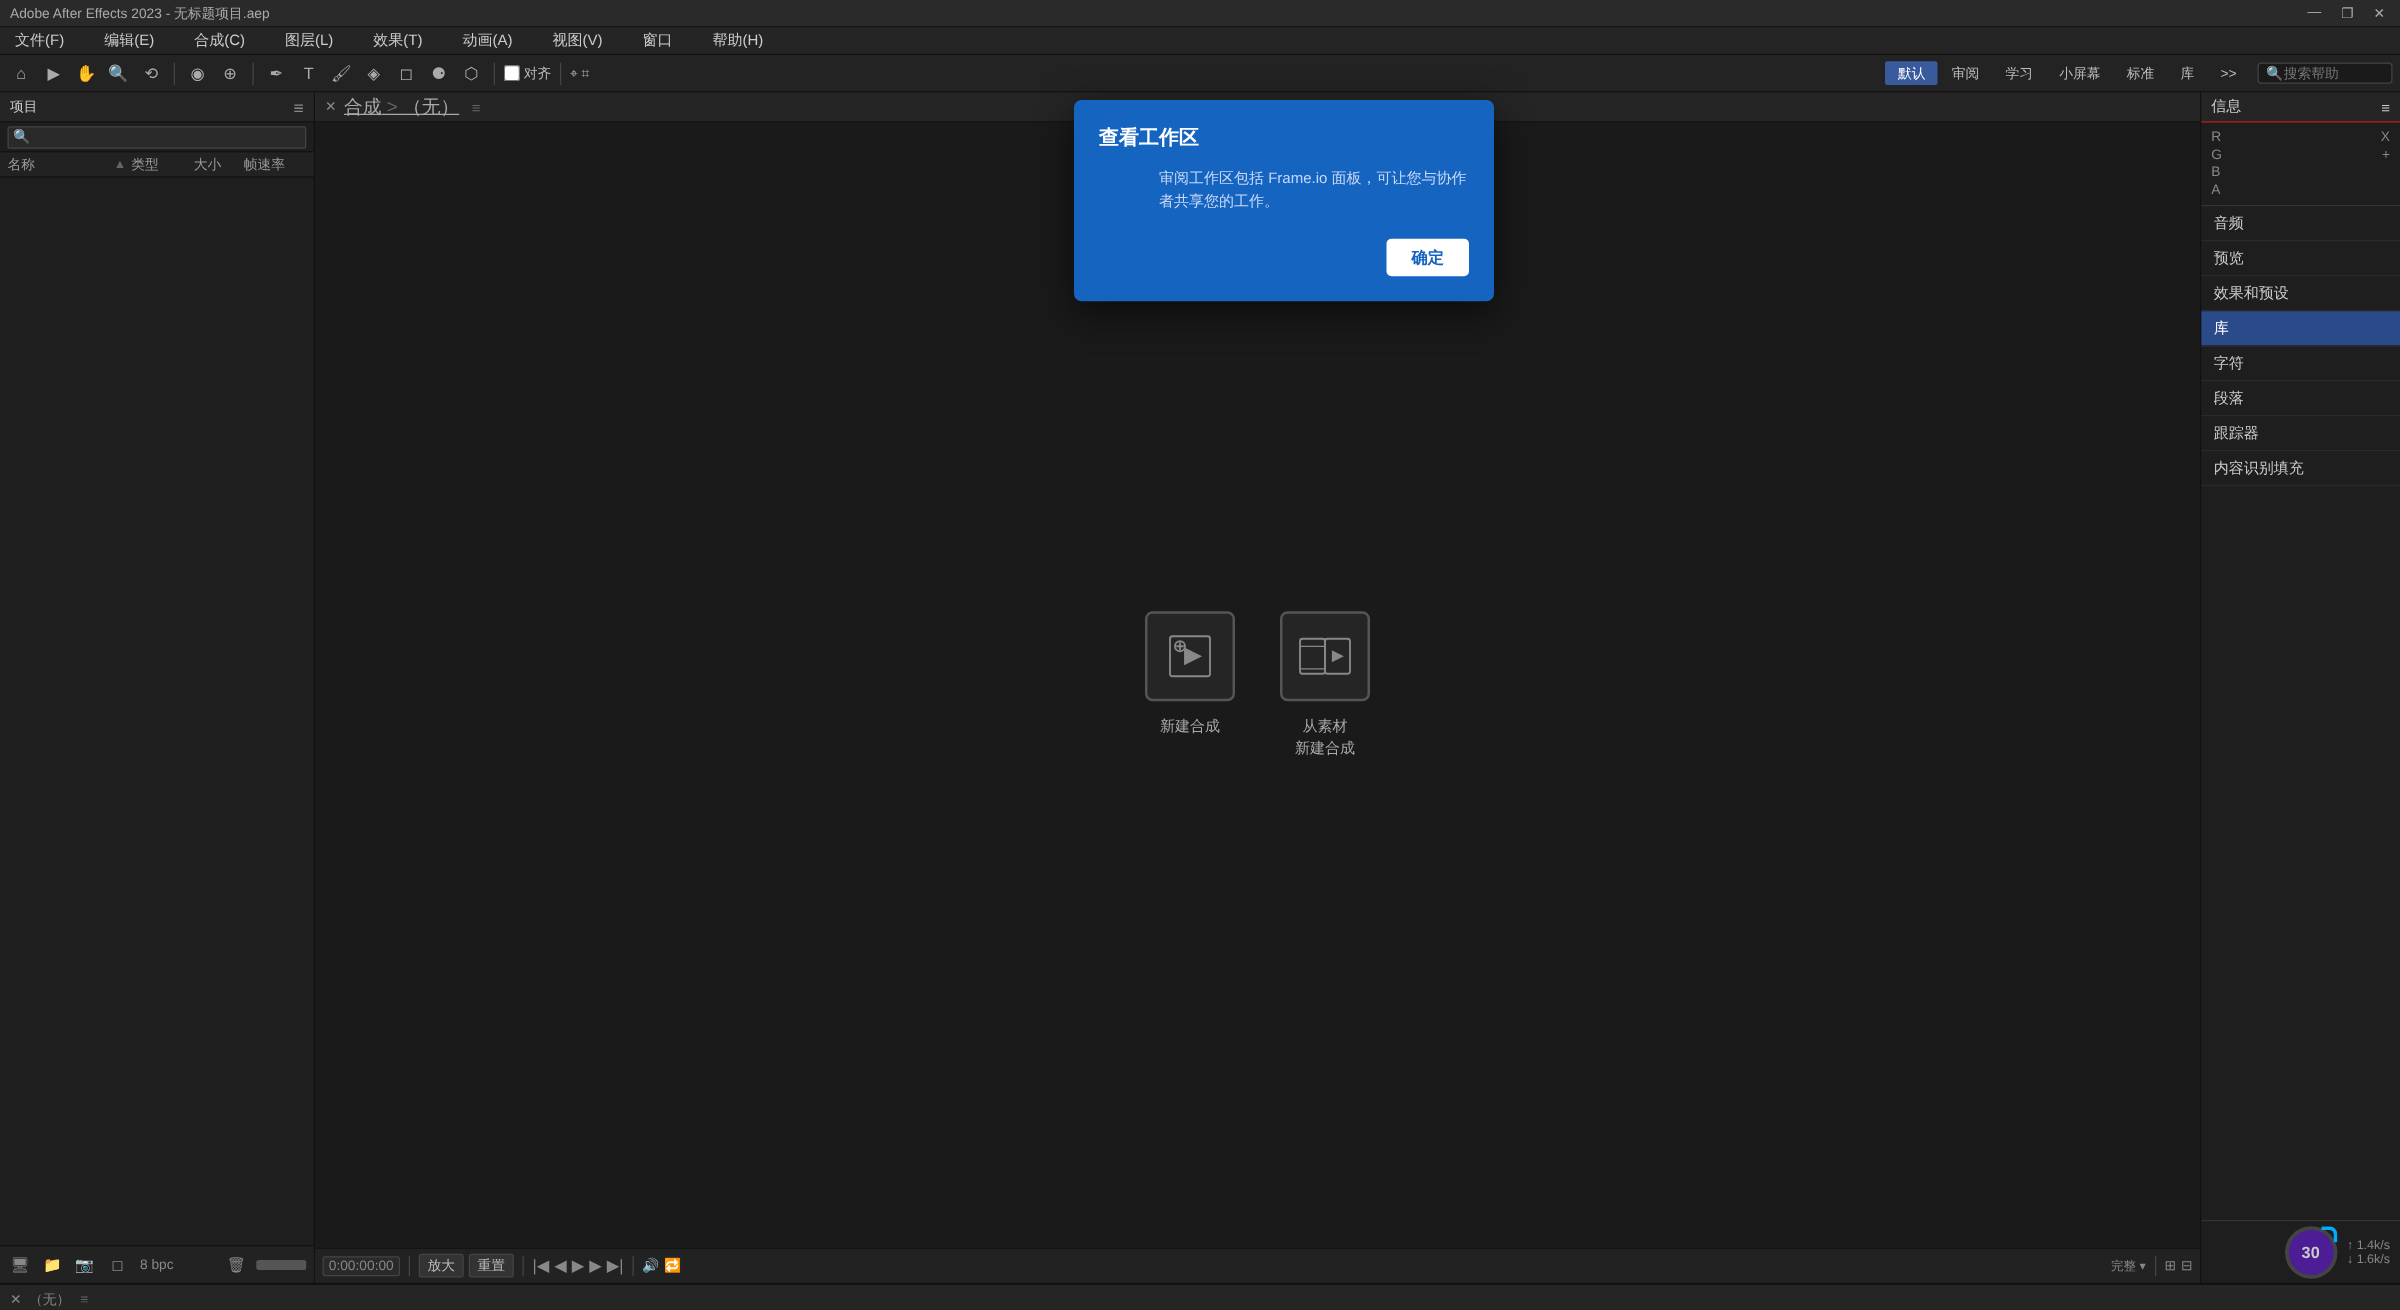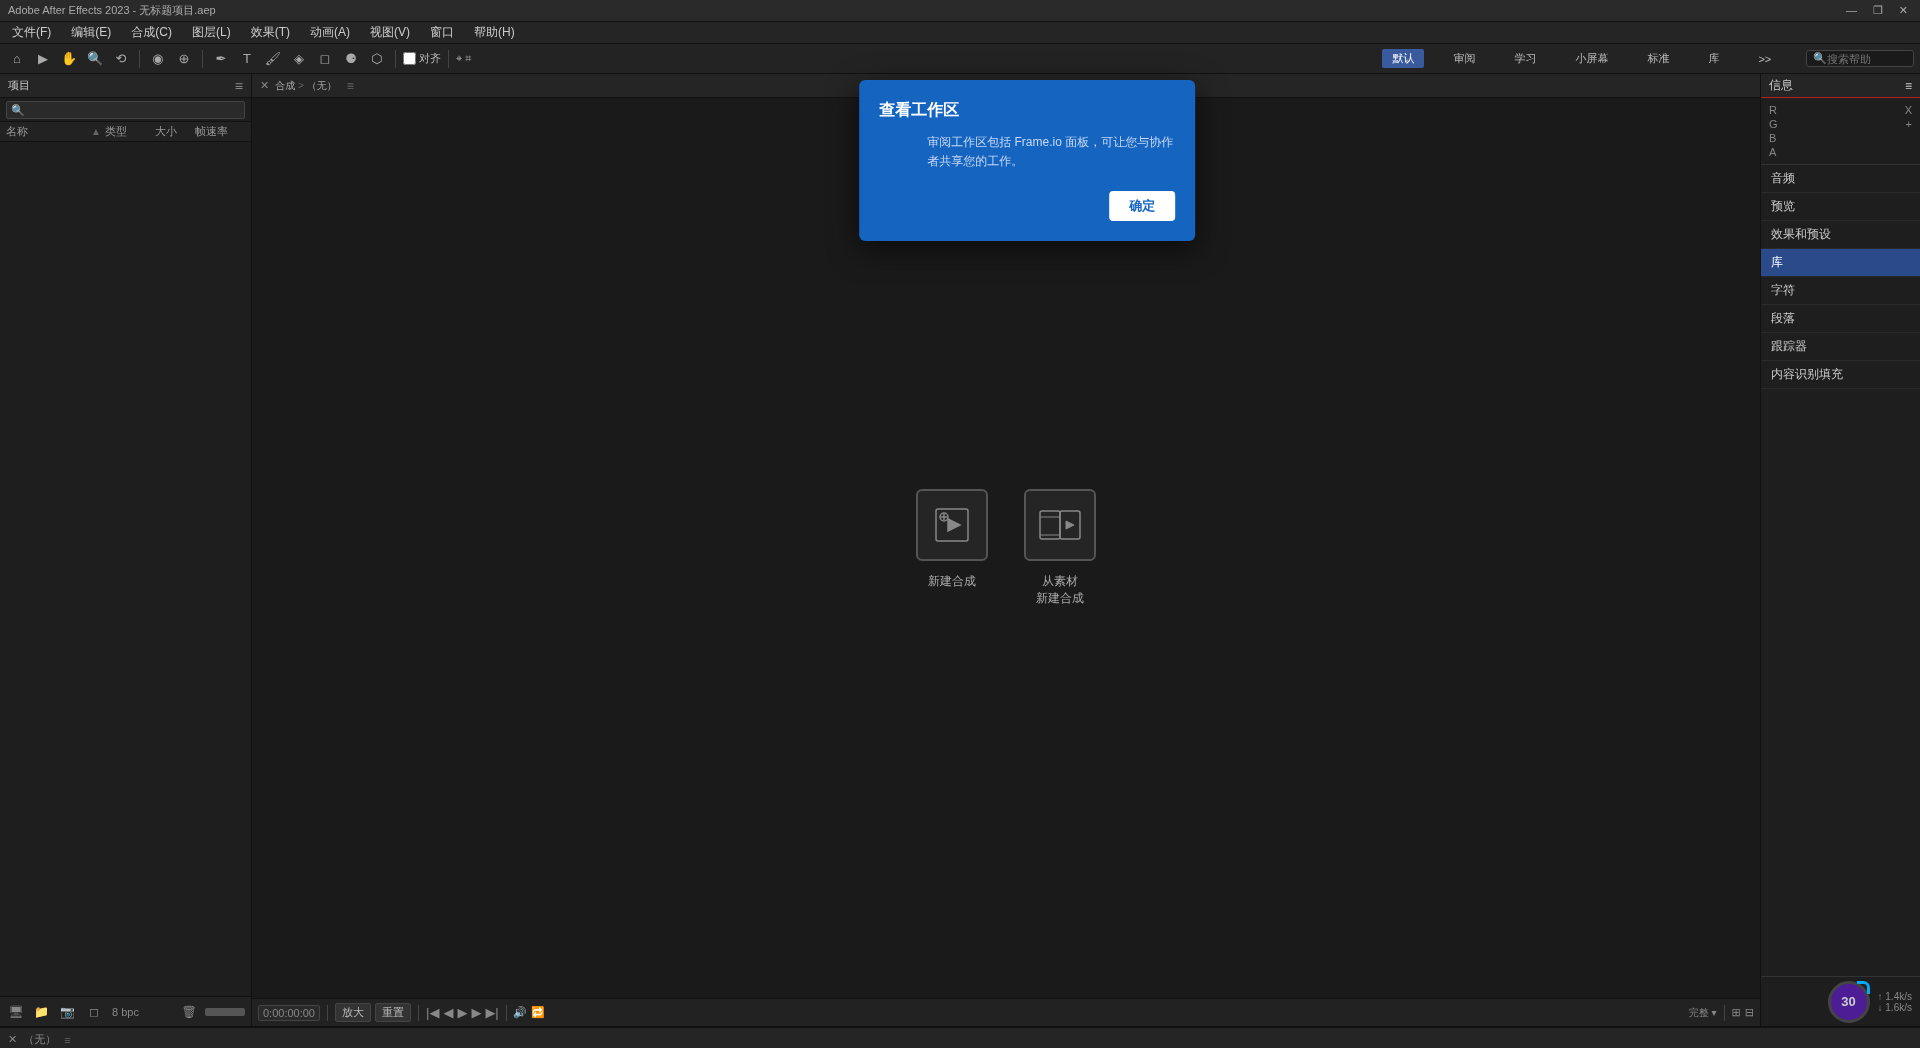--- a/index.html
+++ b/index.html
@@ -40,21 +40,21 @@
     }
 
     
     #menu-bar {
       height: 22px;
       background: #252525;
       display: flex;
       align-items: center;
       padding: 0 4px;
       border-bottom: 1px solid #111;
-      gap: 4px;
+      gap: 16px;
     }
     .menu-item {
       padding: 2px 8px;
       font-size: 12px;
       color: #ccc;
       cursor: pointer;
       border-radius: 2px;
     }
 
     
@@ -80,21 +80,21 @@
     }
     .tool-sep {
       width: 1px;
       height: 18px;
       background: #444;
       margin: 0 3px;
     }
     .tool-workspace {
       display: flex;
       align-items: center;
-      gap: 19px;
+      gap: 1px;
       margin-left: auto;
     }
     .ws-btn {
       padding: 2px 10px;
       font-size: 11px;
       color: #bbb;
       cursor: pointer;
       border-radius: 2px;
     }
     .ws-btn.active {
@@ -228,22 +228,23 @@
     #comp-header {
       height: 24px;
       background: #252525;
       display: flex;
       align-items: center;
       padding: 0 8px;
       border-bottom: 1px solid #111;
       gap: 6px;
     }
     .comp-breadcrumb {
-      font-size: 10px;
+      font-size: 15px;
       color: #aaa;
+      text-decoration: underline;
     }
     .comp-sep { color: #666; }
 
     
     #comp-viewport {
       flex: 1;
       display: flex;
       align-items: center;
       justify-content: center;
       background: #1a1a1a;

